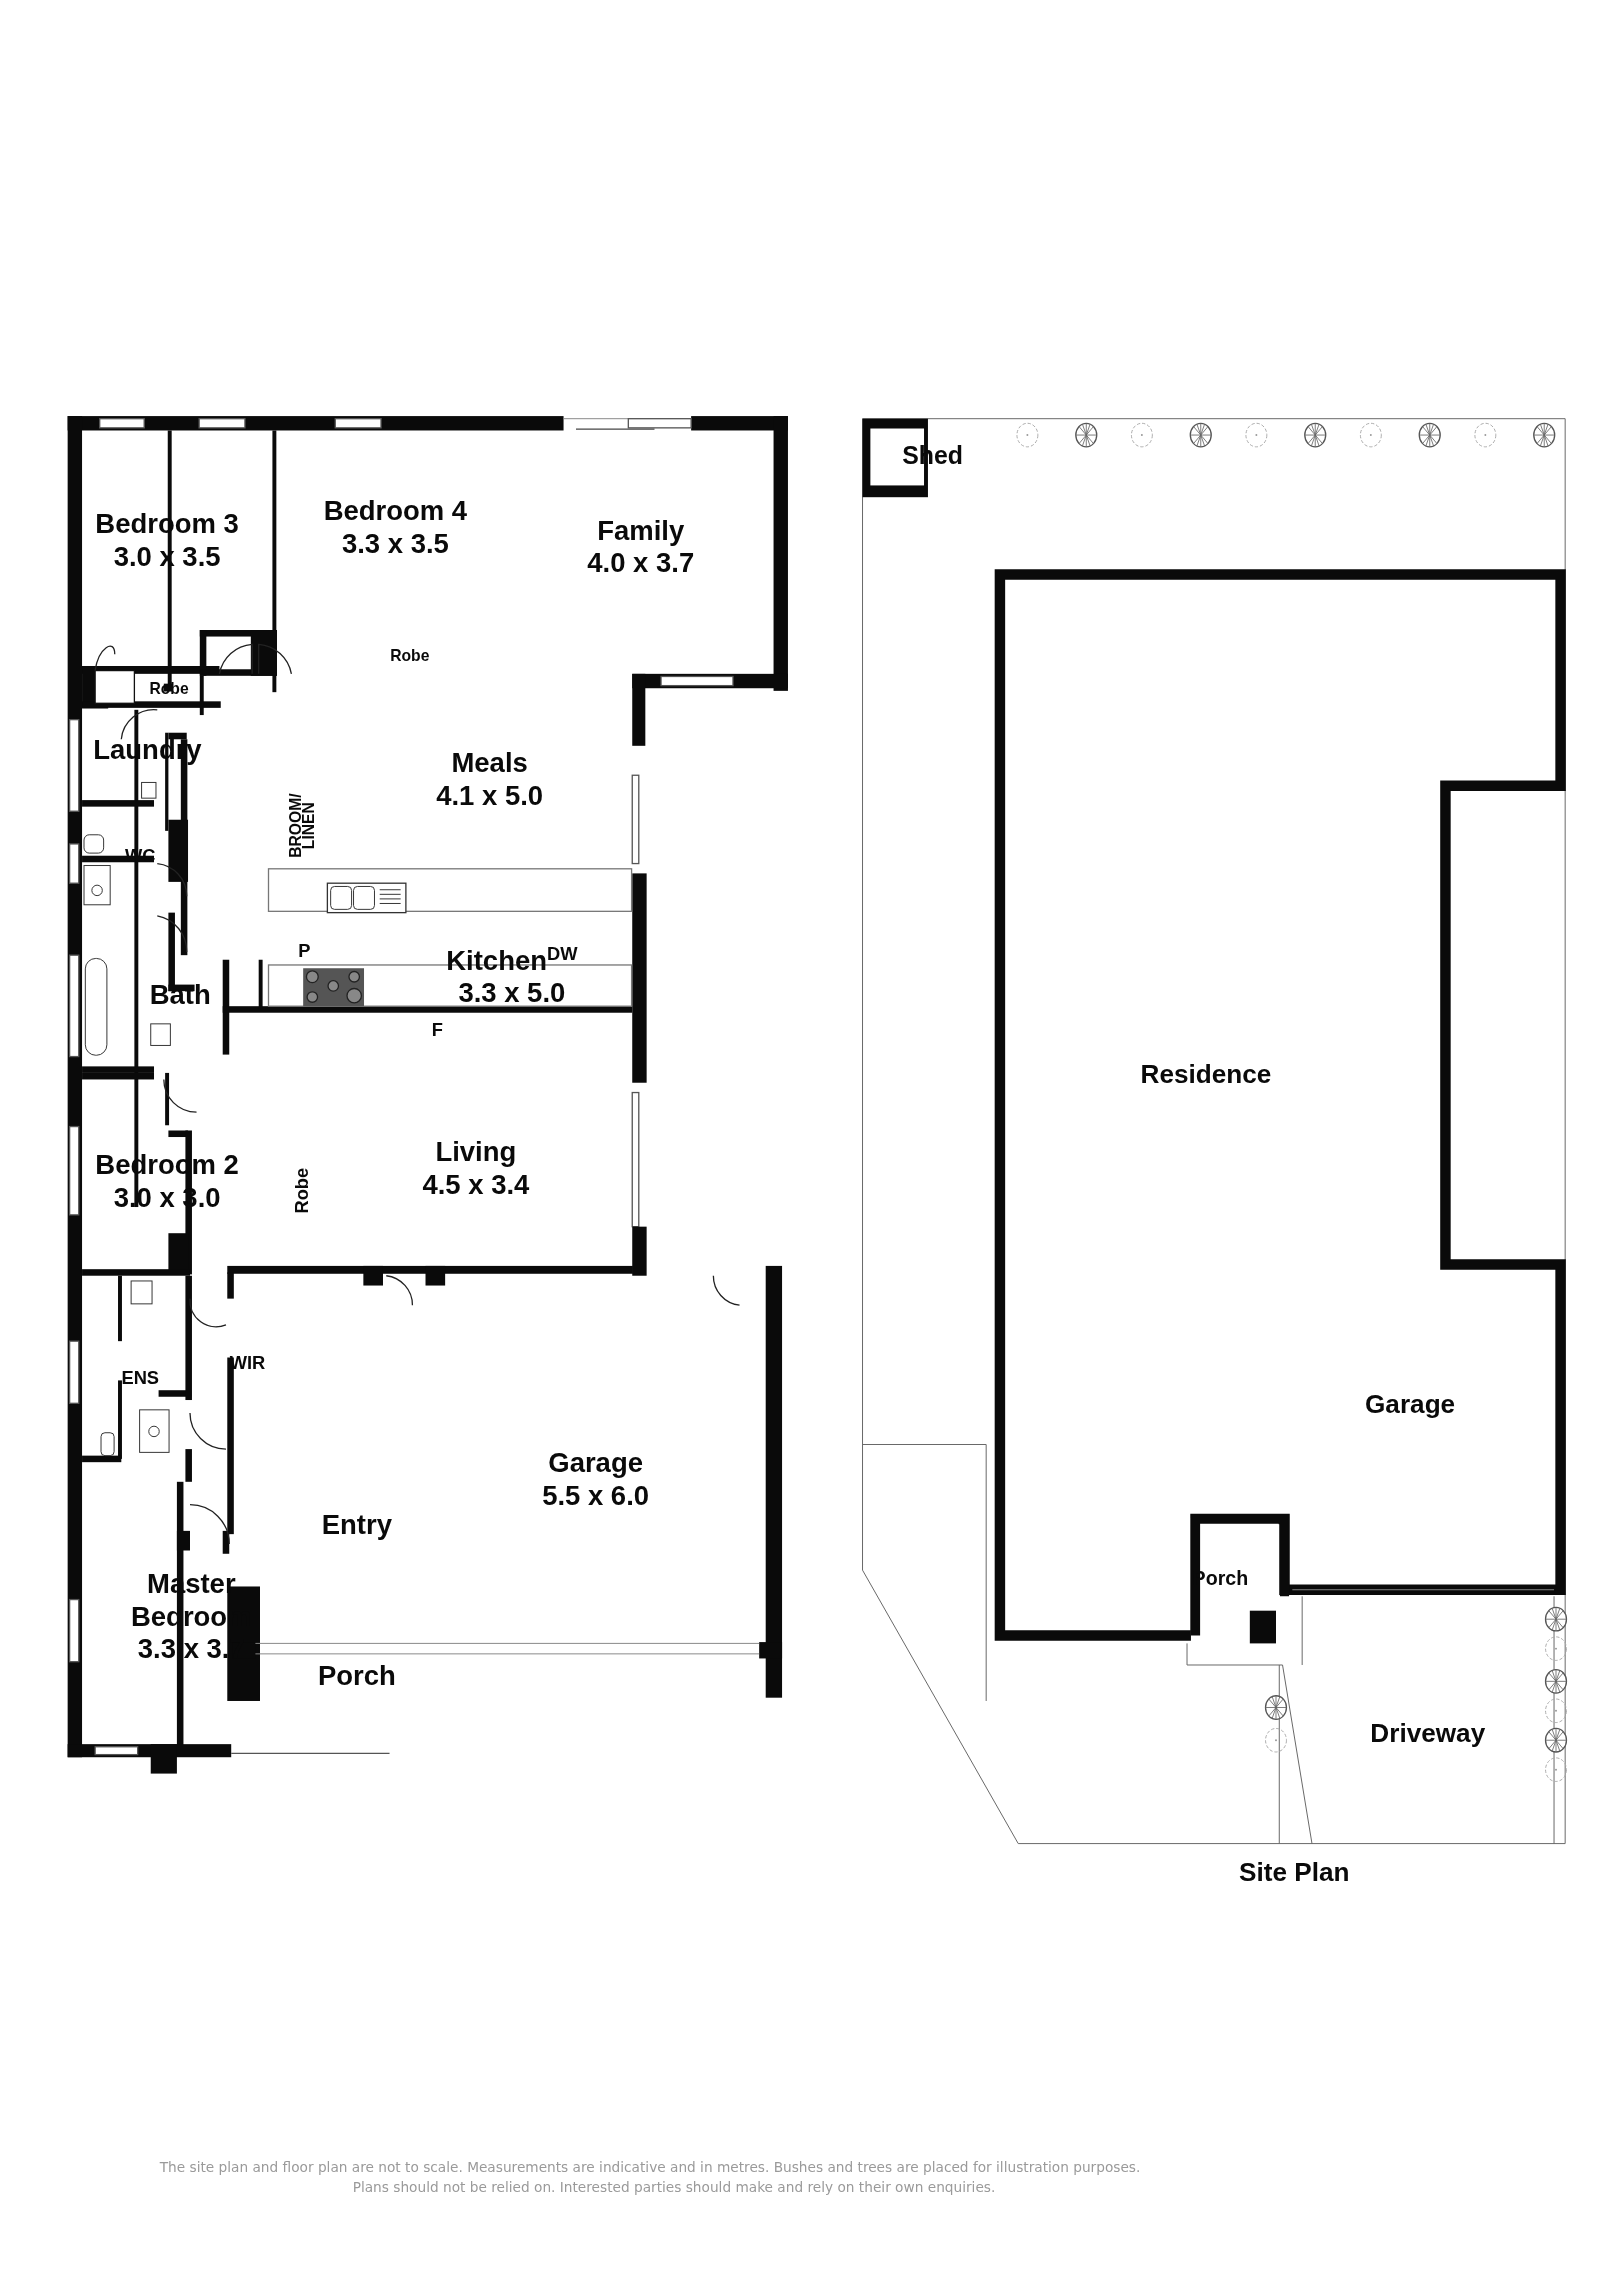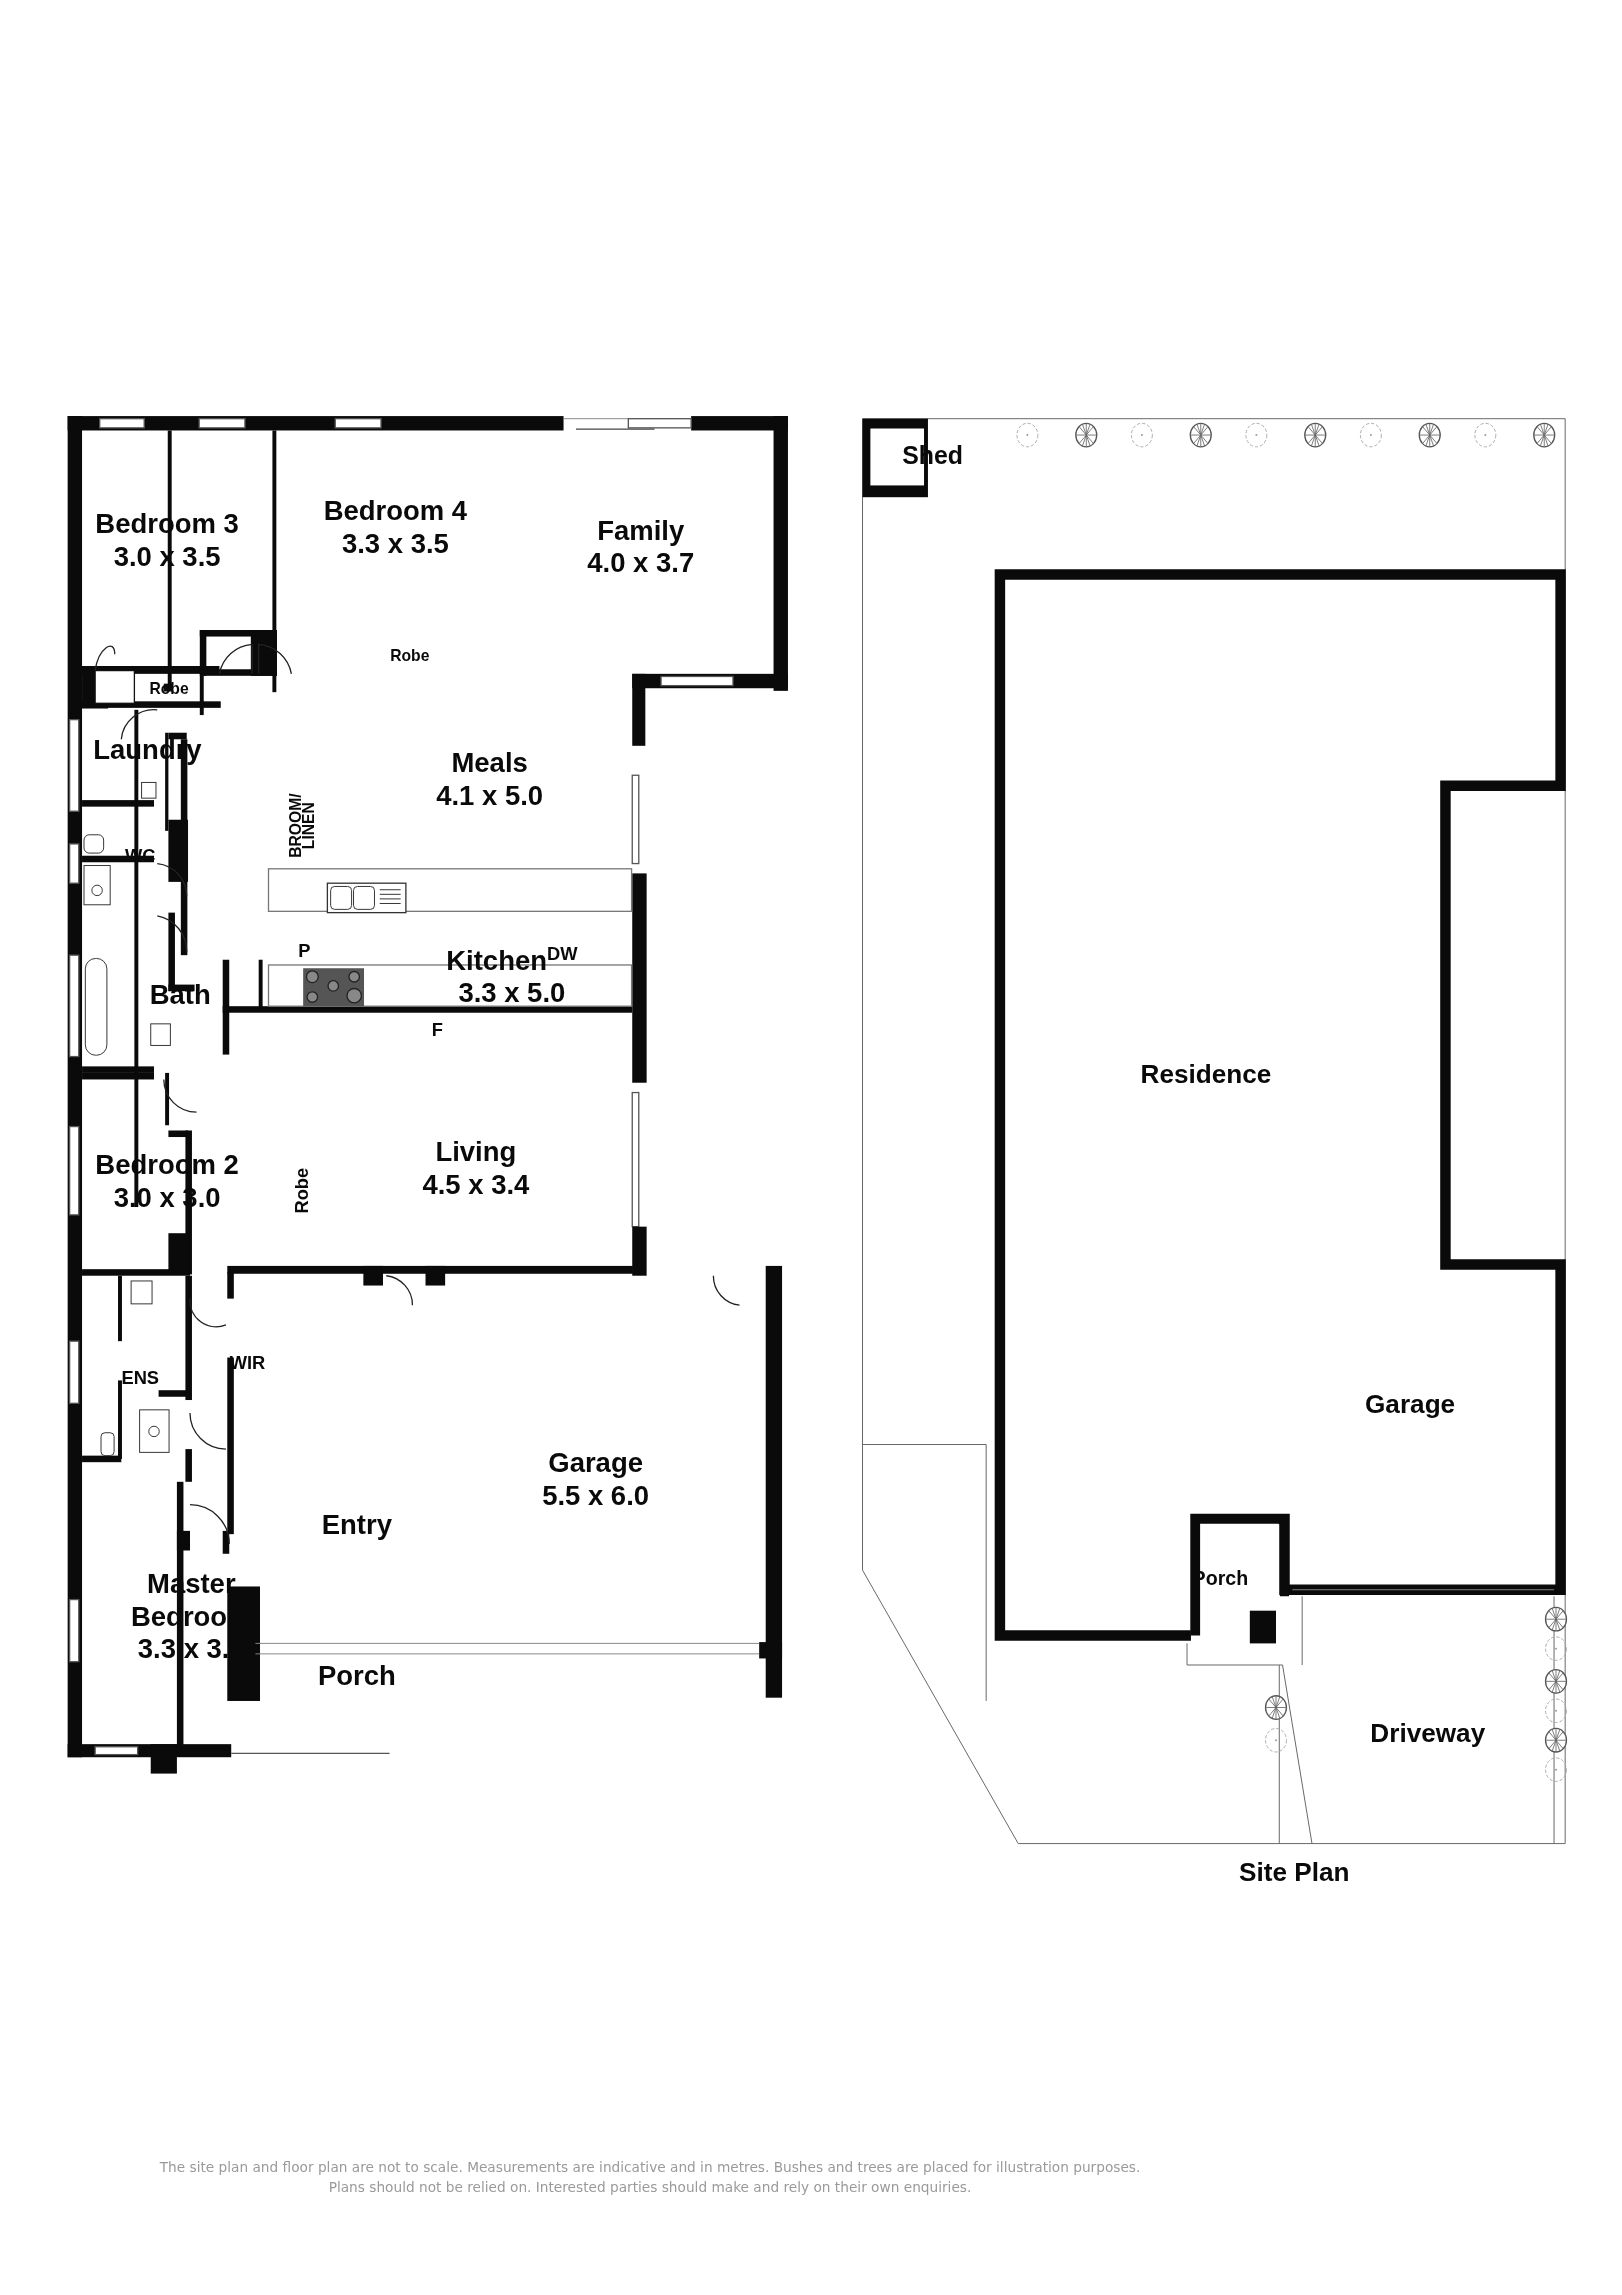--- a/index.html
+++ b/index.html
@@ -270,14 +270,14 @@
 
     <text class="site" x="1843" y="1655">Residence</text>
     <text class="site" x="2155" y="2160">Garage</text>
     <text class="site" x="1865" y="2423" style="font-size:30px">Porch</text>
     <text class="site" x="2182" y="2662">Driveway</text>
     <text class="site" x="1978" y="2875">Site Plan</text>
   </g>
 </svg>
 
 <div class="disclaimer" style="top:2158px;">The site plan and floor plan are not to scale. Measurements are indicative and in metres. Bushes and trees are placed for illustration purposes.</div>
-<div class="disclaimer" style="top:2178px;">Plans should not be relied on. Interested parties should make and rely on their own enquiries.</div>
+<div class="disclaimer" style="top:2178px;padding-left:24px;">Plans should not be relied on. Interested parties should make and rely on their own enquiries.</div>
 
 
 </body></html>

